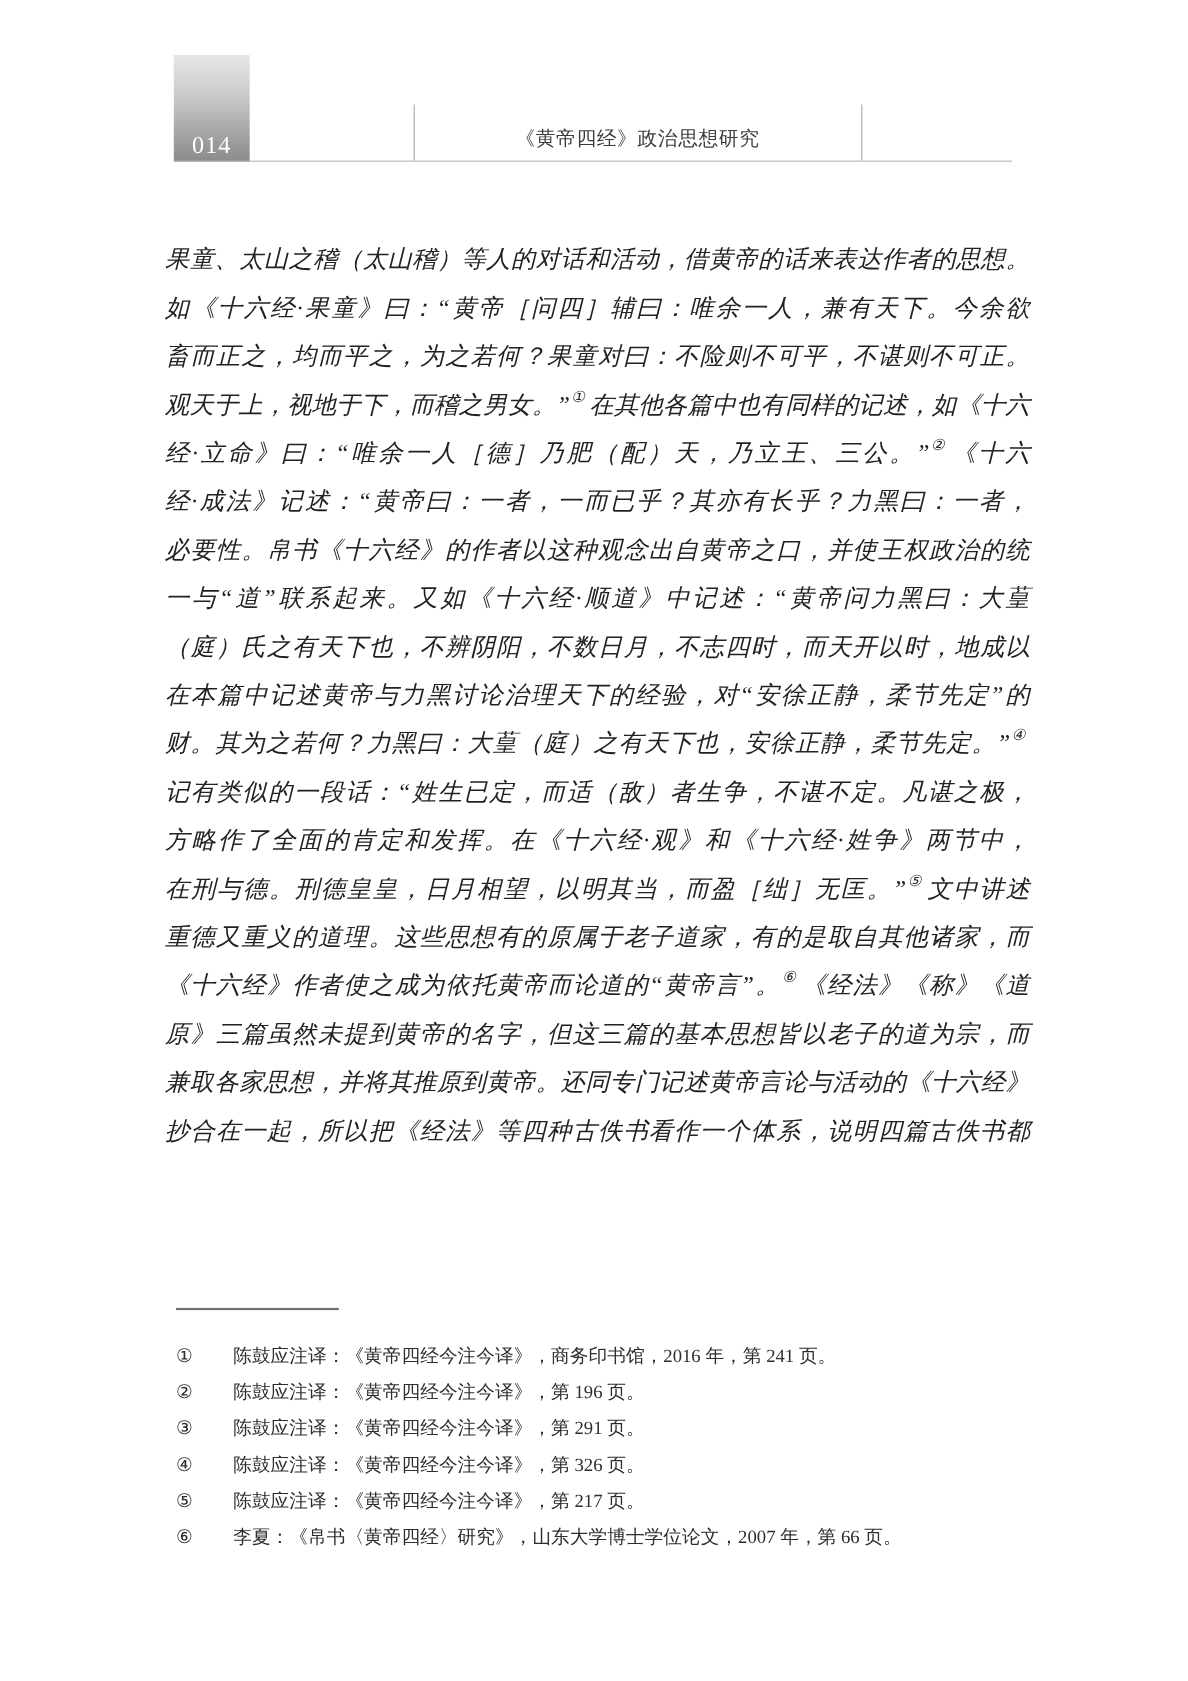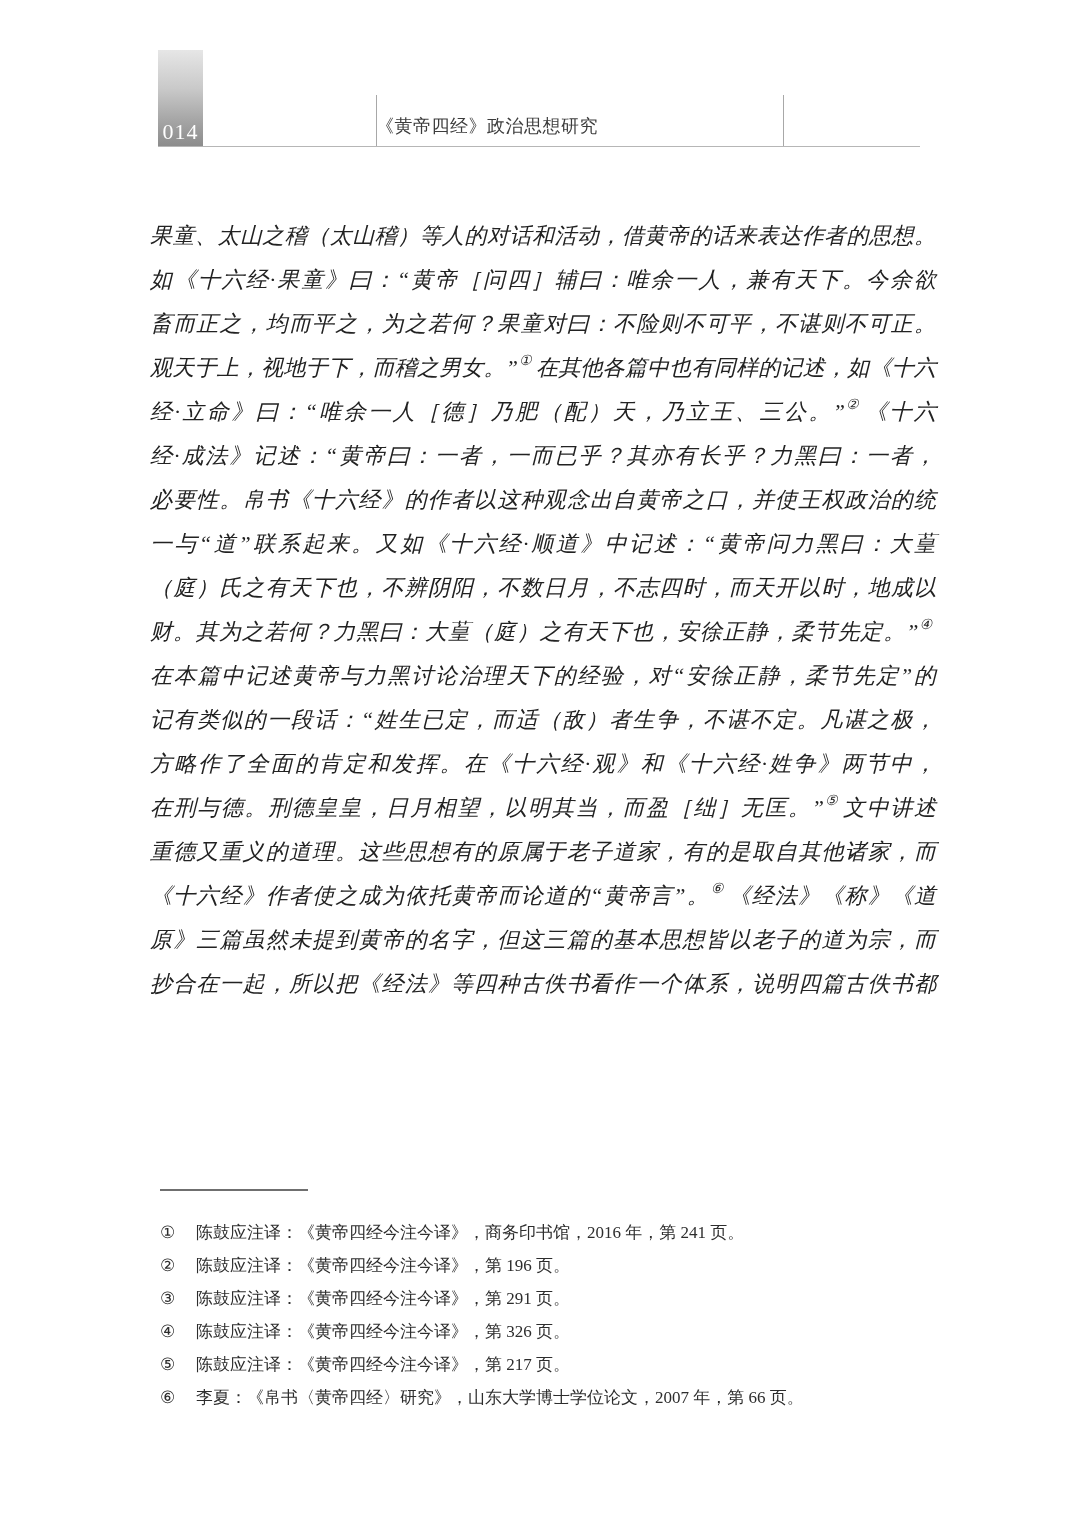--- a/index.html
+++ b/index.html
@@ -5,49 +5,50 @@
   html,body{margin:0;padding:0;}
   body{
     width:1080px;height:1528px;position:relative;background:#ffffff;
     font-family:"Liberation Serif","DejaVu Serif",serif;color:#1f1f1f;
     overflow:hidden;
   }
   
   .grad-bar{
     position:absolute;left:158px;top:50px;width:45px;height:97px;
     background:linear-gradient(180deg,#e6e6e6 0%,#c9c9c9 40%,#a6a6a6 72%,#8b8b8b 100%);
+    padding-left:24px;
   }
   .page-number{
     position:absolute;left:0;bottom:2px;width:100%;text-align:center;
     color:#ffffff;font-size:22px;line-height:26px;letter-spacing:1px;
   }
   .header-rule{position:absolute;left:158px;top:146px;width:762px;height:1px;background:#b6b6b6;}
   .header-vline{position:absolute;top:95px;width:1px;height:51px;background:#a8a8a8;}
   .vline-left{left:376px;}
   .vline-right{left:783px;}
   .header-title{
-    position:absolute;left:376px;top:111px;width:407px;text-align:left;
+    position:absolute;left:376px;top:111px;width:407px;text-align:center;
     font-size:18px;line-height:30px;color:#3c3c3c;letter-spacing:0.5px;
   }
   
   .body-text{position:absolute;left:150px;top:214px;width:786px;}
   .bline{
     height:44px;line-height:44px;font-size:22px;color:#222222;
     text-align:justify;text-align-last:justify;white-space:nowrap;font-style:italic;
   }
   .sup{
     display:inline-block;font-size:14px;line-height:14px;
     vertical-align:10px;margin:0 4px 0 1px;color:#2a2a2a;
   }
   
   .fn-separator{position:absolute;left:160px;top:1189px;width:148px;height:2px;background:#6f6f6f;}
   .footnotes{position:absolute;left:160px;top:1216px;width:790px;}
   .footnote{display:flex;line-height:33px;font-size:17px;color:#2d2d2d;}
   .fn-marker{flex:none;width:36px;}
-  .fn-text{flex:1;white-space:nowrap;}
+  .fn-text{flex:1;white-space:nowrap;margin-left:16px;}
 </style>
 </head>
 <body>
 
 <div class="grad-bar">
   <div class="page-number">014</div>
 </div>
 <div class="header-rule"></div>
 <div class="header-vline vline-left"></div>
 <div class="header-vline vline-right"></div>
@@ -56,28 +57,29 @@
 <div class="body-text">
     <div class="bline">果童、太山之稽（太山稽）等人的对话和活动，借黄帝的话来表达作者的思想。</div>
     <div class="bline">如《十六经·果童》曰：“黄帝［问四］辅曰：唯余一人，兼有天下。今余欲</div>
     <div class="bline">畜而正之，均而平之，为之若何？果童对曰：不险则不可平，不谌则不可正。</div>
     <div class="bline">观天于上，视地于下，而稽之男女。”<span class="sup">①</span>在其他各篇中也有同样的记述，如《十六</div>
     <div class="bline">经·立命》曰：“唯余一人［德］乃肥（配）天，乃立王、三公。”<span class="sup">②</span>《十六</div>
     <div class="bline">经·成法》记述：“黄帝曰：一者，一而已乎？其亦有长乎？力黑曰：一者，</div>
     <div class="bline">必要性。帛书《十六经》的作者以这种观念出自黄帝之口，并使王权政治的统</div>
     <div class="bline">一与“道”联系起来。又如《十六经·顺道》中记述：“黄帝问力黑曰：大葟</div>
     <div class="bline">（庭）氏之有天下也，不辨阴阳，不数日月，不志四时，而天开以时，地成以</div>
+    <div class="bline">在本篇中记述黄帝与力黑讨论治理天下的经验，对“安徐正静，柔节先定”的</div>
     <div class="bline">财。其为之若何？力黑曰：大葟（庭）之有天下也，安徐正静，柔节先定。”<span class="sup">④</span></div>
-    <div class="bline">在本篇中记述黄帝与力黑讨论治理天下的经验，对“安徐正静，柔节先定”的</div>
     <div class="bline">记有类似的一段话：“姓生已定，而适（敌）者生争，不谌不定。凡谌之极，</div>
     <div class="bline">方略作了全面的肯定和发挥。在《十六经·观》和《十六经·姓争》两节中，</div>
     <div class="bline">在刑与德。刑德皇皇，日月相望，以明其当，而盈［绌］无匡。”<span class="sup">⑤</span>文中讲述</div>
     <div class="bline">重德又重义的道理。这些思想有的原属于老子道家，有的是取自其他诸家，而</div>
     <div class="bline">《十六经》作者使之成为依托黄帝而论道的“黄帝言”。<span class="sup">⑥</span>《经法》《称》《道</div>
     <div class="bline">原》三篇虽然未提到黄帝的名字，但这三篇的基本思想皆以老子的道为宗，而</div>
+    <div class="bline">兼取各家思想，并将其推原到黄帝。还同专门记述黄帝言论与活动的《十六经》</div>
     <div class="bline">抄合在一起，所以把《经法》等四种古佚书看作一个体系，说明四篇古佚书都</div>
   </div>
 
 <div class="fn-separator"></div>
 <div class="footnotes">
     <div class="footnote">
       <span class="fn-marker">①</span>
       <span class="fn-text">陈鼓应注译：《黄帝四经今注今译》，商务印书馆，2016 年，第 241 页。</span>
     </div>
     <div class="footnote">

